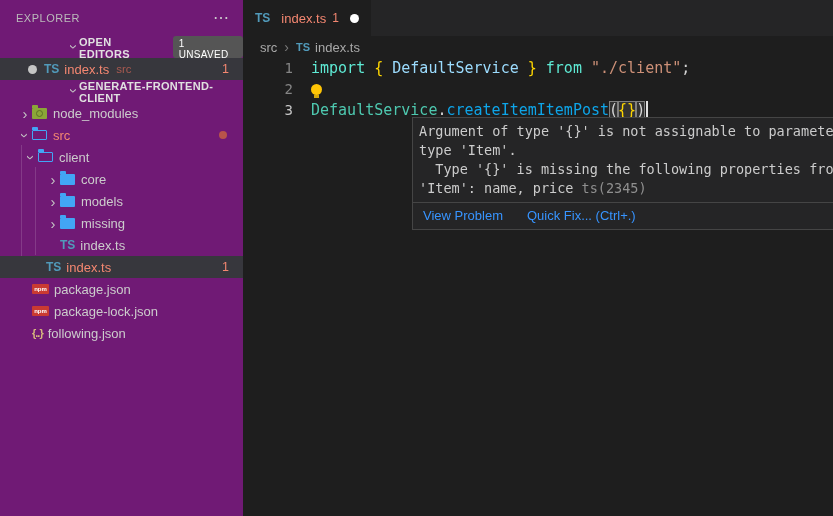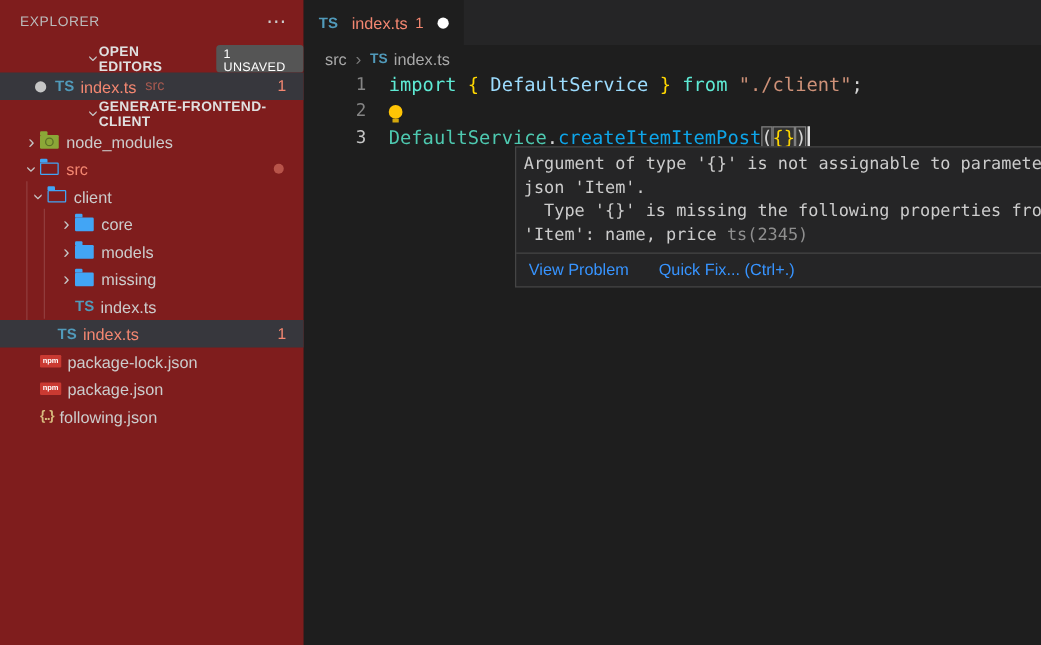--- a/index.html
+++ b/index.html
@@ -1,21 +1,21 @@
 <!DOCTYPE html>
 <html><head>
 <meta charset="utf-8">
 <style>
   * { margin:0; padding:0; box-sizing:border-box; }
   html,body { width:833px; height:516px; overflow:hidden; background:#1e1e1e;
               font-family:"Liberation Sans", sans-serif; }
   .app { width:833px; height:516px; display:flex; overflow:hidden; }
 
   
-  .sidebar { width:243px; flex:none; background:#7f1d1d; position:relative; overflow:hidden; color:#cccccc; }
+  .sidebar { width:243px; flex:none; background:#701a75; position:relative; overflow:hidden; color:#cccccc; }
   .sb-header { height:36px; display:flex; align-items:center; justify-content:space-between; padding:0 14px 0 16px; }
   .sb-title { font-size:11px; letter-spacing:.5px; color:#bbbbbb; }
   .sb-more { font-size:16px; color:#cccccc; cursor:pointer; line-height:1; }
   .srow { height:22px; display:flex; font-weight:700; font-size:11px;
           letter-spacing:.3px; color:#e0e0e0; padding-left:20px; cursor:pointer;margin-left:44px; }
   .srow .slbl { margin-left:1px; }
   .chev { width:14px; flex:none; color:#c5c5c5; font-size:15px; line-height:1; text-align:center;
           font-weight:400; display:inline-block; }
   .chev.open { transform:rotate(90deg); }
   .chev-sp { width:14px; flex:none; display:inline-block; }
@@ -153,26 +153,26 @@
         </div>
         <div class="trow selected" style="padding-left: 32px;">
           <span class="chev-sp"></span>
           <span class="ticon">TS</span>
           <span class="lbl err">index.ts</span>
           <span class="cnt">1</span>
         </div>
         <div class="trow" style="padding-left: 18px;">
           <span class="chev-sp"></span>
           <span class="npmicon">npm</span>
+          <span class="lbl">package.json</span>
+        </div>
+        <div class="trow" style="padding-left: 18px;">
+          <span class="chev-sp"></span>
+          <span class="npmicon">npm</span>
           <span class="lbl">package-lock.json</span>
-        </div>
-        <div class="trow" style="padding-left: 18px;">
-          <span class="chev-sp"></span>
-          <span class="npmicon">npm</span>
-          <span class="lbl">package.json</span>
         </div>
         <div class="trow" style="padding-left: 18px;">
           <span class="chev-sp"></span>
           <span class="bricon">{..}</span>
           <span class="lbl">following.json</span>
         </div>
       </div>
 
     <div class="guide" style="left:21px; top:145px; height:132px"></div>
     <div class="guide" style="left:35px; top:167px; height:88px"></div>
@@ -197,21 +197,21 @@
 
     <div class="code" id="code">
         <div class="cline"><span class="lnum">1</span><span class="ltxt"><span class="tok kw">import</span><span class="tok pt"> </span><span class="tok br">{</span><span class="tok pt"> </span><span class="tok vr">DefaultService</span><span class="tok pt"> </span><span class="tok br">}</span><span class="tok pt"> </span><span class="tok kw">from</span><span class="tok pt"> </span><span class="tok st">"./client"</span><span class="tok pt">;</span></span></div>
         <div class="cline"><span class="lnum">2</span><span class="ltxt"><span class="bulb"></span></span></div>
         <div class="cline"><span class="lnum act">3</span><span class="ltxt"><span class="tok cl">DefaultService</span><span class="tok pt">.</span><span class="tok fn">createItemItemPost</span><span class="tok pt m">(</span><span class="tok br m sq">{}</span><span class="tok pt m">)</span><span class="cursor"></span></span></div>
       </div>
 
     <div class="tooltip">
       <div class="tt-body" id="tt-body">
           <div class="ttline"><span>Argument of type '{}' is not assignable to parameter of</span></div>
-          <div class="ttline"><span>json 'Item'.</span></div>
+          <div class="ttline"><span>type 'Item'.</span></div>
           <div class="ttline"><span>  Type '{}' is missing the following properties from type</span></div>
           <div class="ttline"><span>'Item': name, price </span><span class="dim">ts(2345)</span></div>
         </div>
       <div class="tt-actions" id="tt-actions">
           <span class="link">View Problem</span>
           <span class="link">Quick Fix... (Ctrl+.)</span>
         </div>
     </div>
   </main>
 

